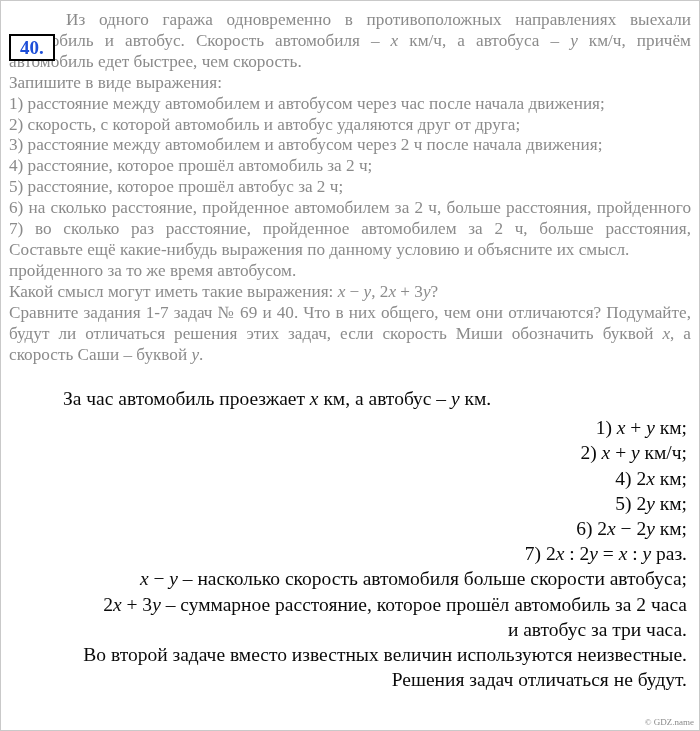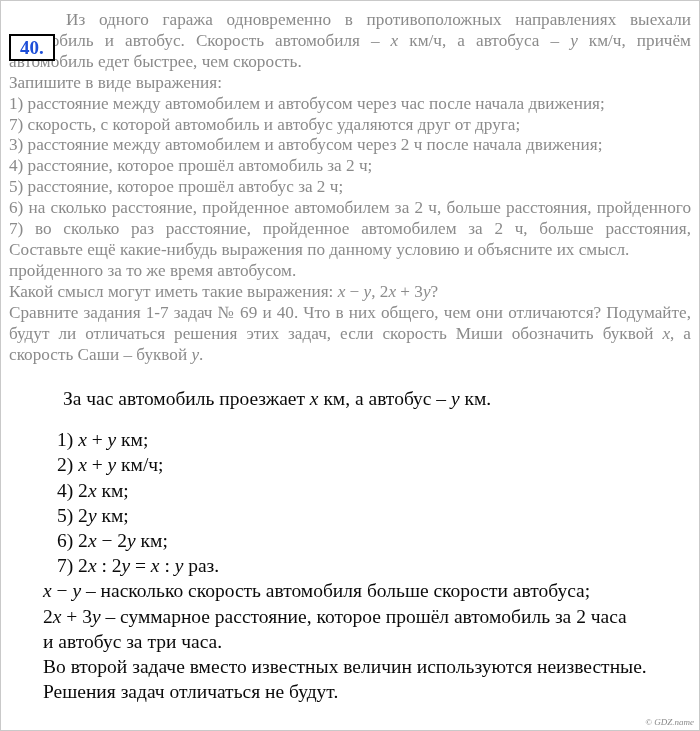--- a/index.html
+++ b/index.html
@@ -36,47 +36,46 @@
     margin-top:26px;
   }
   
   .solution{
     position:absolute;
     left:42px;right:12px;top:385px;
     color:#0a0a0a;
     font-size:19.5px;
     line-height:25.2px;
   }
-  .intro{margin-left:20px;margin-bottom:16px;}
+  .intro{margin-left:20px;margin-bottom:4px;}
   .items{margin-left:14px;}
-  .sline{min-height:25.2px;}
+  .sline{min-height:25.2px;text-align:right;}
   i{font-style:italic;}
   
   .footer{
     position:absolute;
     right:5px;bottom:3px;
     font-size:9px;
     color:#8a8a8a;
-    font-style:italic;
   }
 </style>
 </head>
 <body>
 
 <div class="page">
 
   <div class="problem">
     <span class="numbox">40.</span>
     <div class="pline first stretch">Из одного гаража одновременно в противоположных направлениях выехали</div>
     <div>
         <div class="pline stretch">автомобиль и автобус. Скорость автомобиля – <i>x</i> км/ч, а автобуса – <i>y</i> км/ч, причём</div>
         <div class="pline">автомобиль едет быстрее, чем скорость.</div>
         <div class="pline">Запишите в виде выражения:</div>
         <div class="pline">1) расстояние между автомобилем и автобусом через час после начала движения;</div>
-        <div class="pline">7) скорость, с которой автомобиль и автобус удаляются друг от друга;</div>
+        <div class="pline">2) скорость, с которой автомобиль и автобус удаляются друг от друга;</div>
         <div class="pline">3) расстояние между автомобилем и автобусом через 2 ч после начала движения;</div>
         <div class="pline">4) расстояние, которое прошёл автомобиль за 2 ч;</div>
         <div class="pline">5) расстояние, которое прошёл автобус за 2 ч;</div>
         <div class="pline stretch">6) на сколько расстояние, пройденное автомобилем за 2 ч, больше расстояния, пройденного</div>
         <div class="pline stretch">7) во сколько раз расстояние, пройденное автомобилем за 2 ч, больше расстояния,</div>
         <div class="pline">Составьте ещё какие-нибудь выражения по данному условию и объясните их смысл.</div>
         <div class="pline">пройденного за то же время автобусом.</div>
         <div class="pline">Какой смысл могут иметь такие выражения: <i>x</i> − <i>y</i>, 2<i>x</i> + 3<i>y</i>?</div>
         <div class="pline stretch">Сравните задания 1-7 задач № 69 и 40. Что в них общего, чем они отличаются? Подумайте,</div>
         <div class="pline stretch">будут ли отличаться решения этих задач, если скорость Миши обозначить буквой <i>x</i>, а</div>

